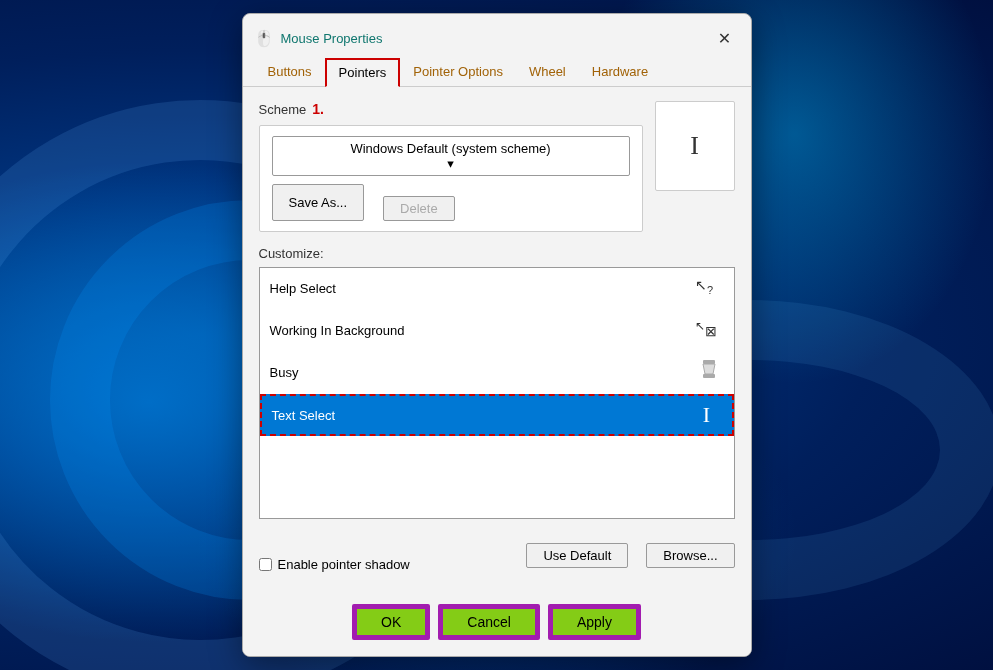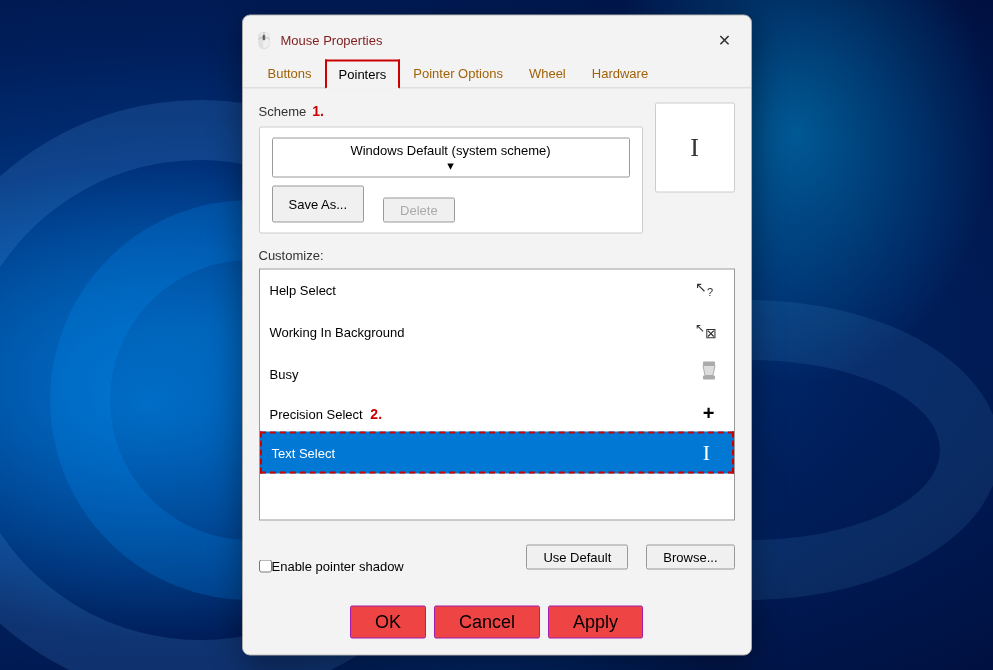--- a/index.html
+++ b/index.html
@@ -89,21 +89,21 @@
     }
 
     .title-icon {
       width: 18px;
       height: 18px;
       font-size: 16px;
     }
 
     .title-text {
       font-size: 13px;
-      color: #7f1d1d;
+      color: #0f766e;
       font-weight: 400;
     }
 
     .close-btn {
       width: 28px;
       height: 28px;
       border: none;
       background: transparent;
       cursor: pointer;
       font-size: 16px;
@@ -264,43 +264,44 @@
 
     
     .list-container::-webkit-scrollbar { width: 14px; }
     .list-container::-webkit-scrollbar-track { background: #f0f0f0; }
     .list-container::-webkit-scrollbar-thumb { background: #c1c1c1; border: 2px solid #f0f0f0; border-radius: 2px; }
 
     
     .checkbox-row {
       display: flex;
       align-items: center;
+      gap: 6px;
       margin: 28px 0 10px 0;
     }
 
     .action-buttons {
       display: flex;
       gap: 18px;
       justify-content: center;
     }
 
     
     .dialog-footer {
       padding: 8px 16px 16px 16px;
       display: flex;
       justify-content: center;
       gap: 8px;
       background: #f3f3f3;
     }
 
     .footer-btn {
       padding: 5px 24px;
-      border: 1px solid #a21caf;
-      background: #ef4444;
-      font-size: 18px;
+      border: 5px solid #a21caf;
+      background: #84cc16;
+      font-size: 14px;
       cursor: pointer;
       border-radius: 2px;
       min-width: 75px;
     }
     .footer-btn.ok-btn { }
 
     
     .step2-label {
       color: #cc0000;
       font-weight: bold;
@@ -392,27 +393,20 @@
               <span class="list-item-name">Busy</span>
               <span class="list-item-icon">
                 <svg width="28" height="24" viewBox="0 0 28 24">
                   <rect x="8" y="2" width="12" height="4" fill="#aaa" rx="1"></rect>
                   <polygon points="8,6 20,6 18,16 10,16" fill="#ddd" stroke="#aaa"></polygon>
                   <rect x="8" y="16" width="12" height="4" fill="#aaa" rx="1"></rect>
                 </svg>
               </span>
             </div>
 
-            <div class="list-item" style="position:relative;">
-              <span class="list-item-name">
-                <span>Precision Select</span>
-                <span class="step2-label">2.</span>
-              </span>
-              <span class="list-item-icon" style="font-size:20px;font-weight:bold;">+</span>
-            </div>
 
             <div class="list-item selected" style="border:2px dashed #cc0000;">
               <span class="list-item-name">Text Select</span>
               <span class="list-item-icon" style="font-size:22px;color:white;font-family:serif;font-weight:100;">I</span>
             </div>
 
             <div class="list-item">
               
               
             </div>

